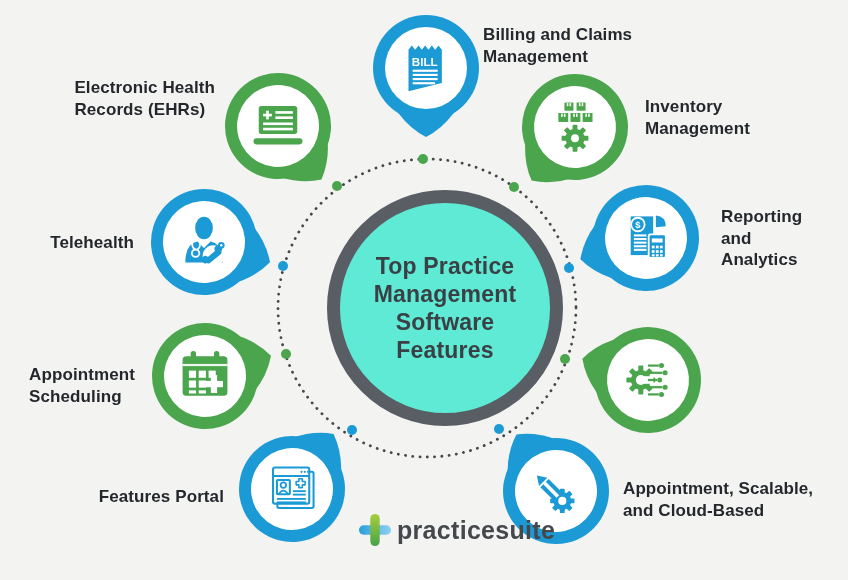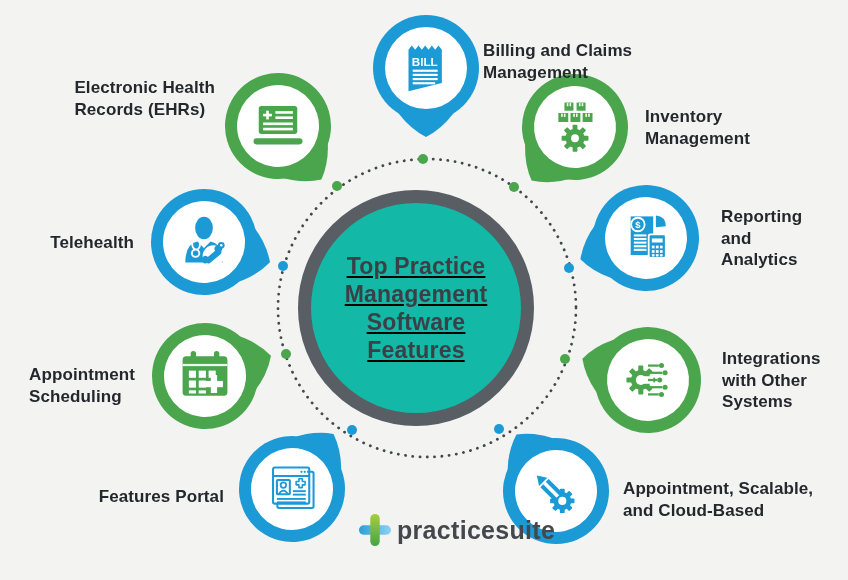--- a/index.html
+++ b/index.html
@@ -7,24 +7,24 @@
     width:848px;height:580px;overflow:hidden;
     background:var(--bg,#f3f3f1);
     font-family:"Liberation Sans","DejaVu Sans",sans-serif;
     position:relative;
   }
   .stage{position:absolute;inset:0;width:848px;height:580px;}
   .ring-dots{position:absolute;left:0;top:0;pointer-events:none;}
 
   
   .center-circle{
-    position:absolute;left:298px;top:190px;width:236px;height:236px;
+    position:absolute;left:327px;top:190px;width:236px;height:236px;
     box-sizing:border-box;border:13px solid var(--ring,#585e64);
-    border-radius:50%;background:#14b8a6;
-    display:flex;align-items:center;justify-content:center;text-decoration:underline;
+    border-radius:50%;background:#5eead4;
+    display:flex;align-items:center;justify-content:center;
   }
   .center-title{
     white-space:pre-line;text-align:center;
     font-size:23px;line-height:28px;font-weight:700;
     color:var(--text,#3b4046);letter-spacing:.2px;
   }
 
   
   .badge{position:absolute;width:150px;height:150px;}
   .badge .rt{position:absolute;inset:0;width:150px;height:150px;transform-origin:50% 50%;}
@@ -33,23 +33,23 @@
   }
   .badge svg .c-fill{fill:var(--c);}
 
   
   .lbl{
     position:absolute;white-space:pre-line;
     font-size:17px;line-height:21.5px;font-weight:700;
     color:#24282d;letter-spacing:.1px;
   }
   .lbl.r{}
-  #lbl-billing{left:483px;top:40px;}
+  #lbl-billing{left:483px;top:24px;}
   #lbl-ehr{right:633px;top:77px;}
-  #lbl-inventory{left:645px;top:96px;margin-top:10px;}
+  #lbl-inventory{left:645px;top:96px;}
   #lbl-telehealth{right:714px;top:232px;}
   #lbl-reporting{left:721px;top:206px;}
   #lbl-appointment{right:713px;top:364px;}
   #lbl-integrations{left:722px;top:348px;}
   #lbl-portal{right:624px;top:486px;}
   #lbl-custom{left:623px;top:478px;}
 
   
   #b-billing{left:351px;top:-7px;}      #b-billing .rt{transform:rotate(90deg);}
   #b-ehr{left:203px;top:51px;}          #b-ehr .rt{transform:rotate(51deg);}
@@ -364,23 +364,20 @@
   <div class="lbl r" id="lbl-ehr">Electronic Health
 Records (EHRs)</div>
   <div class="lbl" id="lbl-inventory">Inventory
 Management</div>
   <div class="lbl r" id="lbl-telehealth">Telehealth</div>
   <div class="lbl r" id="lbl-appointment">Appointment
 Scheduling</div>
   <div class="lbl" id="lbl-reporting">Reporting
 and
 Analytics</div>
-  <div class="lbl" id="lbl-integrations">Integrations
-with Other
-Systems</div>
   <div class="lbl r" id="lbl-portal">Features Portal</div>
   <div class="lbl" id="lbl-custom">Appointment, Scalable,
 and Cloud-Based</div>
 
   <div class="logo">
     <svg width="34" height="36" viewBox="0 0 36 38">
       <defs>
         <linearGradient id="gH" x1="0" y1="0" x2="1" y2="0">
           <stop offset="0" stop-color="#2d9fd8"></stop>
             <stop offset="1" stop-color="#8ed1f2"></stop>

